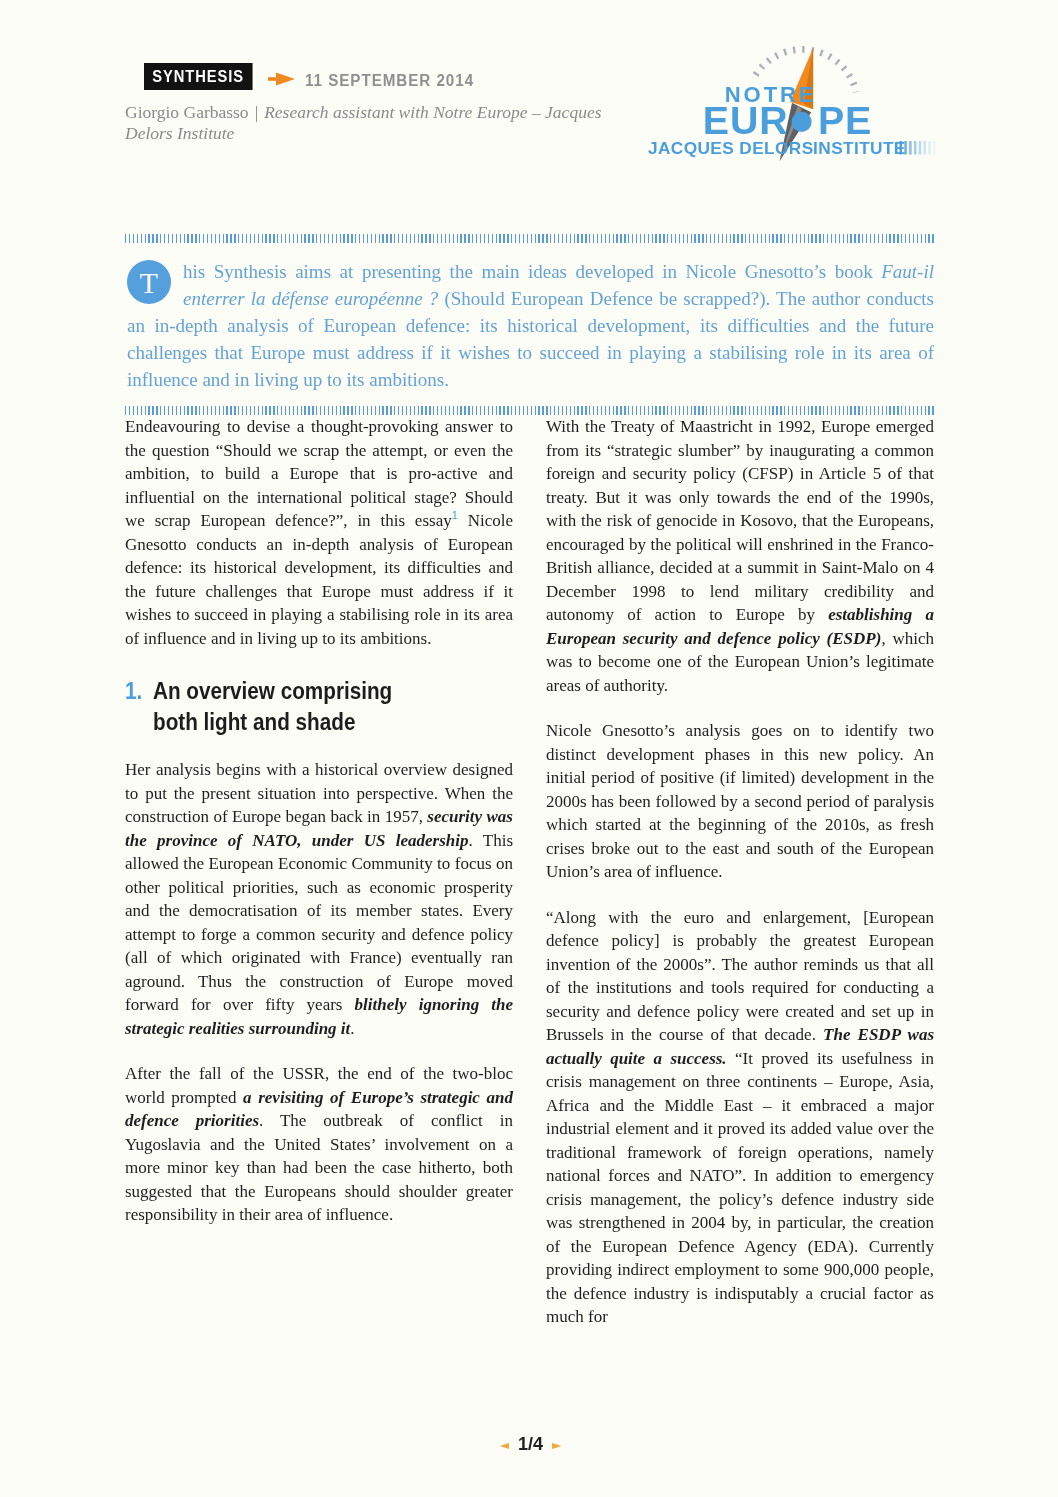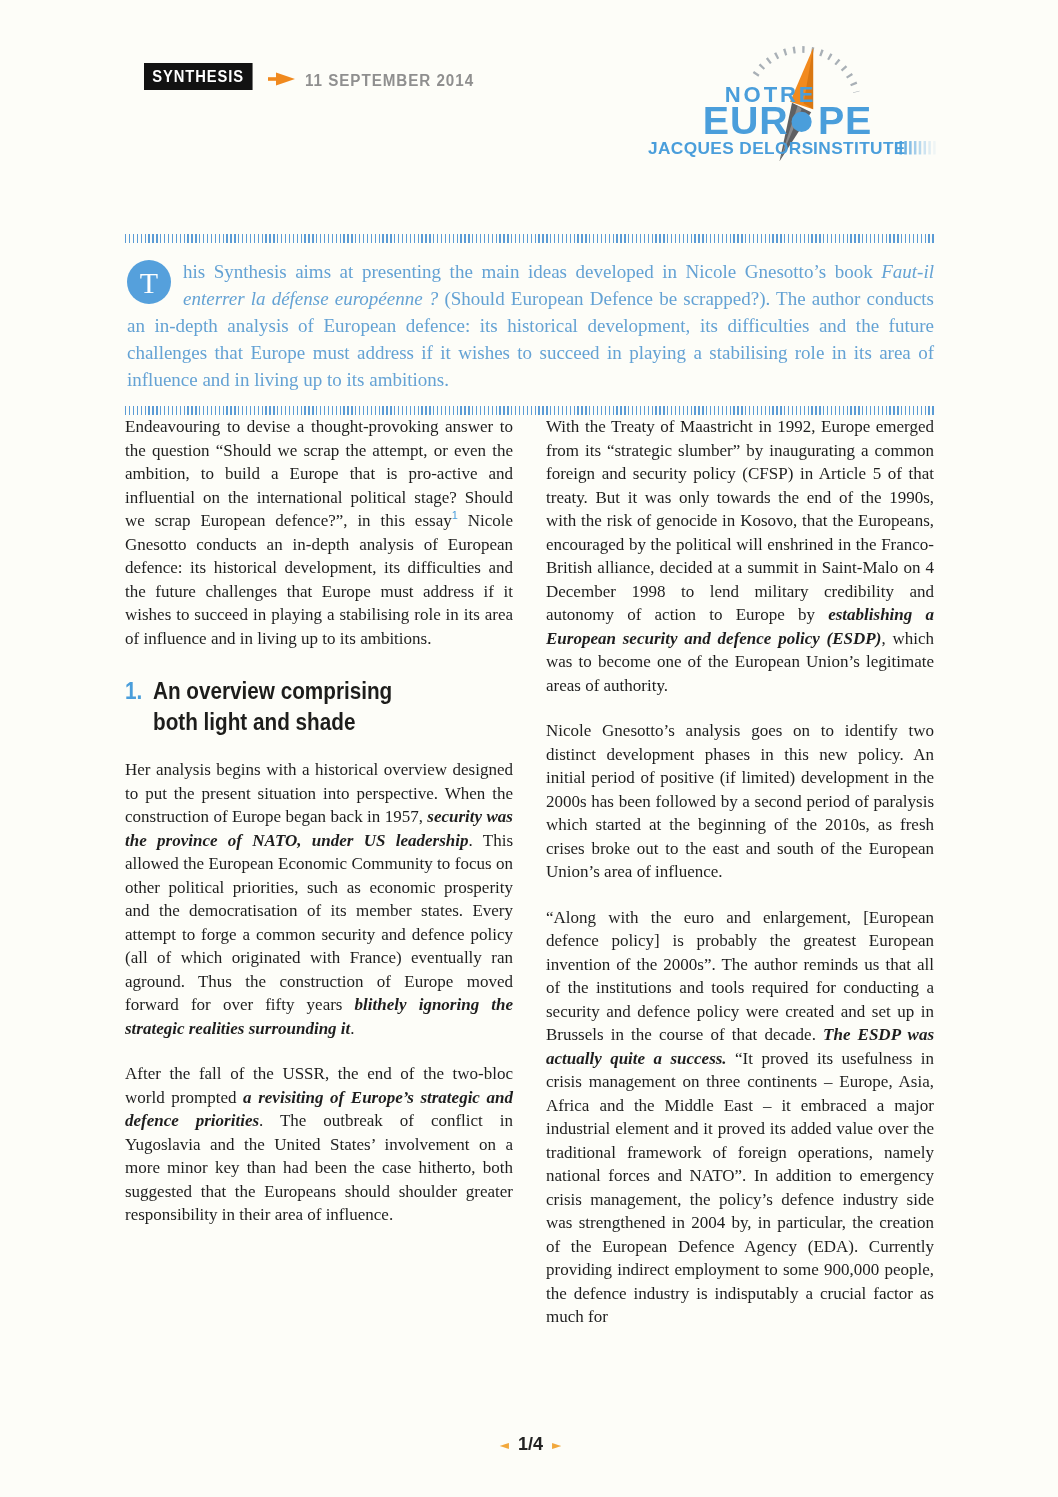--- a/index.html
+++ b/index.html
@@ -73,20 +73,23 @@
       <div class="badge-row">
         <span class="badge">SYNTHESIS</span>
         <span class="hdr-arrow">
           <svg width="27" height="14" viewBox="0 0 27 14">
             <rect x="0" y="5.2" width="9" height="3.6" fill="#f0891e"></rect>
             <polygon points="8,0.5 27,7 8,13.5" fill="#f0891e"></polygon>
           </svg>
         </span>
         <span class="date">11 SEPTEMBER 2014</span>
       </div>
+      <div class="author">
+        <span>Giorgio Garbasso</span><span class="sep">|</span><span class="role">Research assistant with Notre Europe – Jacques Delors Institute</span>
+      </div>
     </div>
 
     <div class="logo-box">
       <svg width="288" height="120" viewBox="0 0 300 125">
 
         <path d="M 112 30 A 58 58 0 0 1 217 48" fill="none" stroke="#a9b0b6" stroke-width="7" stroke-dasharray="2.4 7.2"></path>
 
         <polygon points="137,120 150,59 170,69" fill="#5f6062"></polygon>
         <polygon points="137,120 156,62 160,66" fill="#8a8b8d"></polygon>
 

